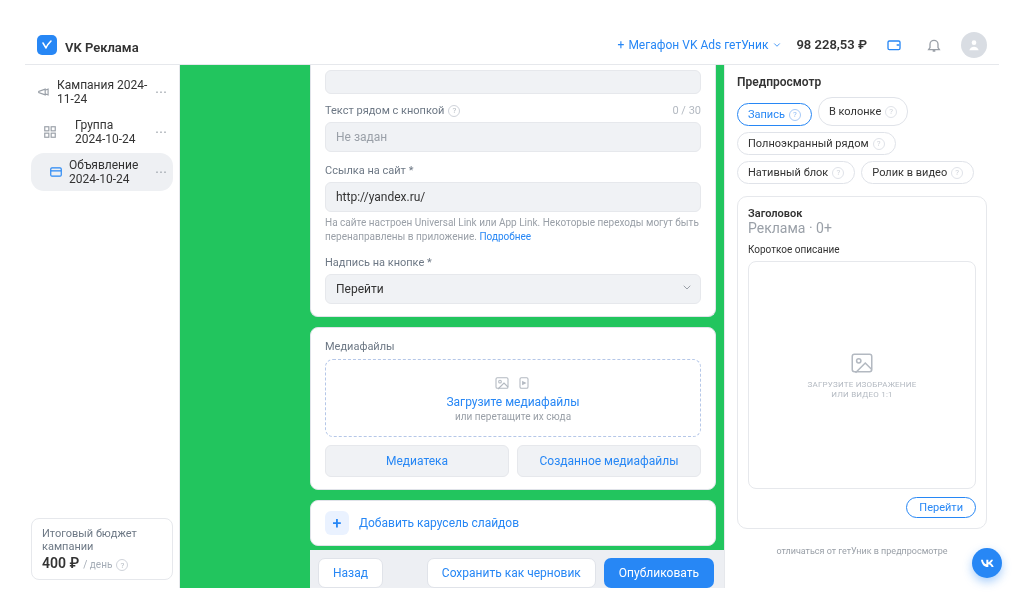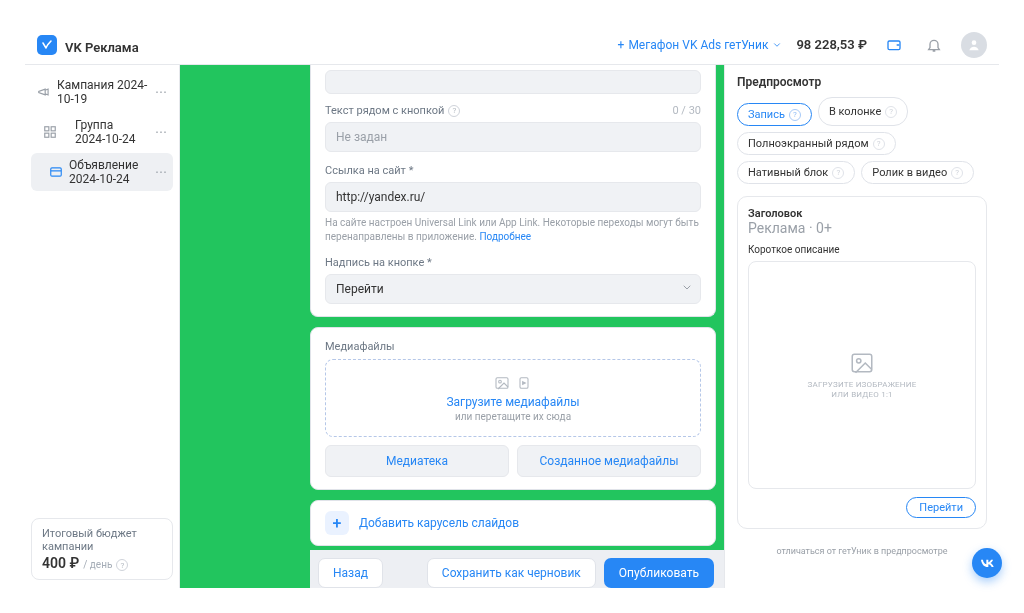--- a/index.html
+++ b/index.html
@@ -20,21 +20,21 @@
   .avatar { width:26px; height:26px; border-radius:50%; background:#d9dde3; display:flex; align-items:center; justify-content:center; color:#fff; }
 
   
   .main { flex:1; display:flex; min-height:0; }
   .sidebar { width:155px; border-right:1px solid #e6e8ec; padding:8px 6px; display:flex; flex-direction:column; justify-content:space-between; }
   .tree {}
   .tree-item { display:flex; align-items:center; gap:6px; padding:5px 6px; border-radius:6px; font-size:12px; margin-bottom:2px; cursor:pointer; }
   .tree-item .dots { margin-left:auto; color:#9aa0a8; }
   .tree-item.selected { background:#eef0f3; }
   .tree-item.level-1 { padding-left:12px;gap:18px; }
-  .tree-item.level-2 { padding-left:18px; }
+  .tree-item.level-2 { padding-left:18px;border-radius:13px; }
   .ti-icon { width:14px; height:14px; color:#9aa0a8; display:flex; align-items:center; justify-content:center; }
   .tree-item.selected .ti-icon { color:#2787f5; }
   .budget-box { border:1px solid #e6e8ec; border-radius:8px; padding:8px 10px; }
   .budget-label { font-size:11px; color:#6d7885; }
   .budget-row { display:flex; align-items:baseline; gap:4px; margin-top:2px; }
   .budget-val { font-weight:600; font-size:14px; }
   .budget-per { font-size:10px; color:#a4acb6; }
 
   .middle { flex:1; background:#22c55e; display:flex; min-height:0; }
   .gutter { width:130px; }
@@ -143,21 +143,21 @@
     <div class="main">
 
       <div class="sidebar">
         <div class="tree">
           <div class="tree-item">
             <span class="ti-icon">
               <svg viewBox="0 0 24 24" width="14" height="14" fill="none" stroke="currentColor" stroke-width="2">
                   <path d="M3 11v2l11 4V7L3 11zM14 9l5-2v10l-5-2"></path>
                 </svg>
             </span>
-            <span>Кампания 2024-10-19</span>
+            <span>Кампания 2024-11-24</span>
             <span class="dots">⋯</span>
           </div>
           <div class="tree-item level-1">
             <span class="ti-icon">
               <svg viewBox="0 0 24 24" width="14" height="14" fill="none" stroke="currentColor" stroke-width="2">
                   <rect x="3" y="3" width="7" height="7"></rect>
                   <rect x="14" y="3" width="7" height="7"></rect>
                   <rect x="3" y="14" width="7" height="7"></rect>
                   <rect x="14" y="14" width="7" height="7"></rect>
                 </svg>

